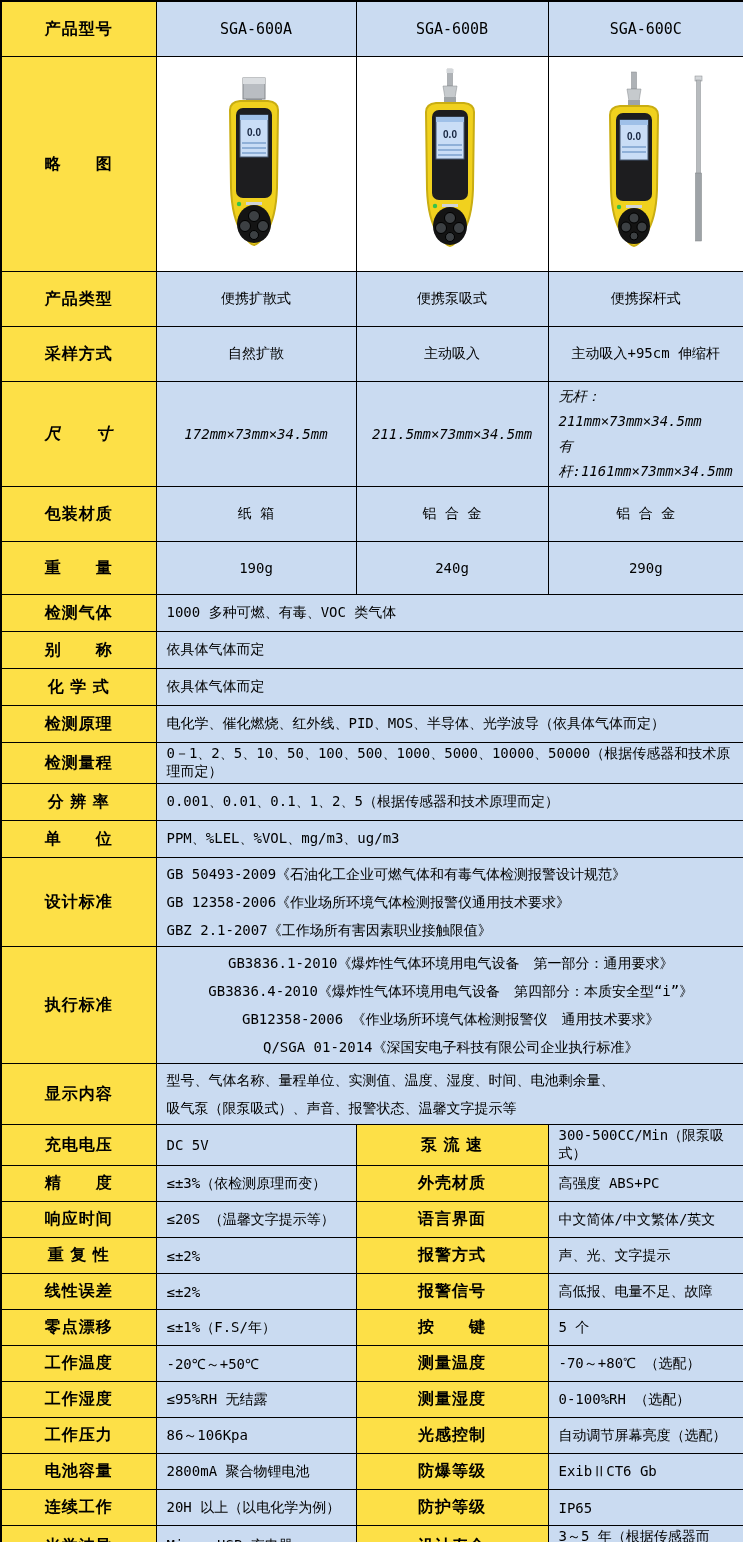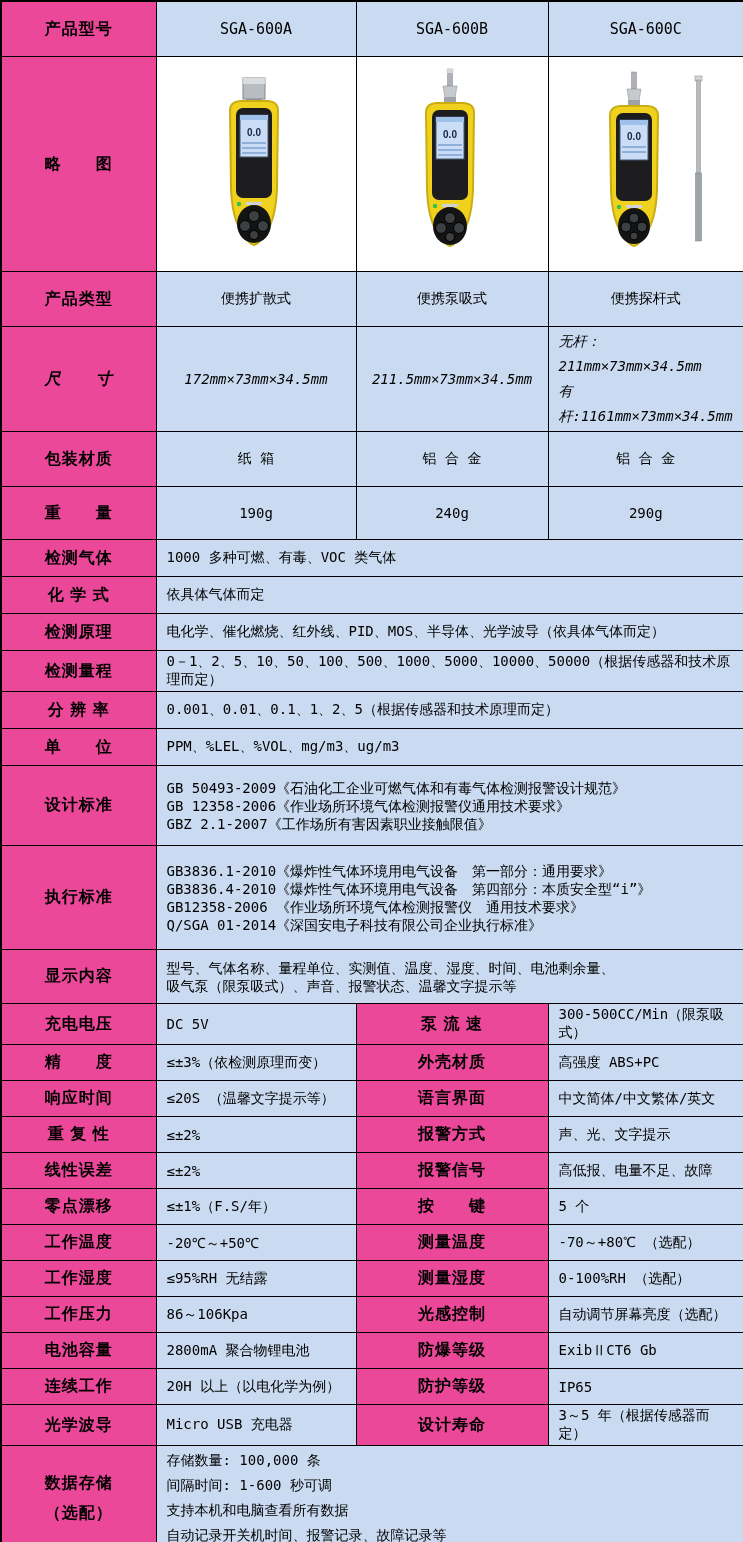--- a/index.html
+++ b/index.html
@@ -12,47 +12,47 @@
     color:#000;
   }
   .spec-table td{
     border:1px solid #000;
     overflow:hidden;
     vertical-align:middle;
     box-sizing:border-box;
   }
   
   .lab{
-    background:#ec4899;
+    background:#fde047;
     font-weight:bold;
     text-align:center;
     font-size:16px;
     letter-spacing:1px;
   }
   .val{
     background:#CADBF1;
     font-size:14px;
     font-family:"DejaVu Sans Mono","Liberation Sans",sans-serif;
     padding:2px 8px 2px 10px;
     text-align:left;
   }
   .valc{text-align:center;padding:18px 4px;}
   .mono{font-family:"DejaVu Sans Mono","Liberation Mono",monospace;font-size:15px;}
-  .pre{white-space:pre-line;line-height:18px;}
+  .pre{white-space:pre-line;line-height:28px;}
   .pre-sm{white-space:pre-line;line-height:25px;}
   .imgcell{background:#ffffff;text-align:center;vertical-align:middle;padding:11px;}
   .storage-lab{white-space:pre-line;line-height:30px;}
   
   .rh38 td{height:38px;}
   .rh198 td{height:198px;}
   .rh37 td{height:37px;}
   .rh35 td{height:35px;}
   .rh55 td{height:55px;font-style:italic;}
   .rh80 td{height:80px;}
-  .rh104 td{height:104px;}
+  .rh104 td{height:104px;text-align:center;}
   .rh54 td{height:54px;}
   .rh36 td{height:36px;}
   .rh102 td{height:102px;}
 </style>
 </head>
 <body>
 
 <table class="spec-table">
   <colgroup>
     <col style="width:155px">
@@ -141,20 +141,26 @@
       </svg>
     </td>
   </tr>
 
   <tr class="rh37">
     <td class="lab">产品类型</td>
     <td class="val valc">便携扩散式</td>
     <td class="val valc">便携泵吸式</td>
     <td class="val valc">便携探杆式</td>
   </tr>
+  <tr class="rh37">
+    <td class="lab">采样方式</td>
+    <td class="val valc">自然扩散</td>
+    <td class="val valc">主动吸入</td>
+    <td class="val valc">主动吸入+95cm 伸缩杆</td>
+  </tr>
   <tr class="rh55">
     <td class="lab">尺　　寸</td>
     <td class="val valc">172mm×73mm×34.5mm</td>
     <td class="val valc">211.5mm×73mm×34.5mm</td>
     <td class="val pre-sm">无杆：211mm×73mm×34.5mm
 有杆:1161mm×73mm×34.5mm</td>
   </tr>
   <tr class="rh37">
     <td class="lab">包装材质</td>
     <td class="val valc">纸 箱</td>
@@ -164,20 +170,24 @@
   <tr class="rh35">
     <td class="lab">重　　量</td>
     <td class="val valc">190g</td>
     <td class="val valc">240g</td>
     <td class="val valc">290g</td>
   </tr>
 
   <tr class="rh37">
     <td class="lab">检测气体</td>
     <td class="val" colspan="3">1000 多种可燃、有毒、VOC 类气体</td>
+  </tr>
+  <tr class="rh37">
+    <td class="lab">别　　称</td>
+    <td class="val" colspan="3">依具体气体而定</td>
   </tr>
   <tr class="rh37">
     <td class="lab">化 学 式</td>
     <td class="val" colspan="3">依具体气体而定</td>
   </tr>
   <tr class="rh37">
     <td class="lab">检测原理</td>
     <td class="val" colspan="3">电化学、催化燃烧、红外线、PID、MOS、半导体、光学波导（依具体气体而定）</td>
   </tr>
   <tr class="rh37">

